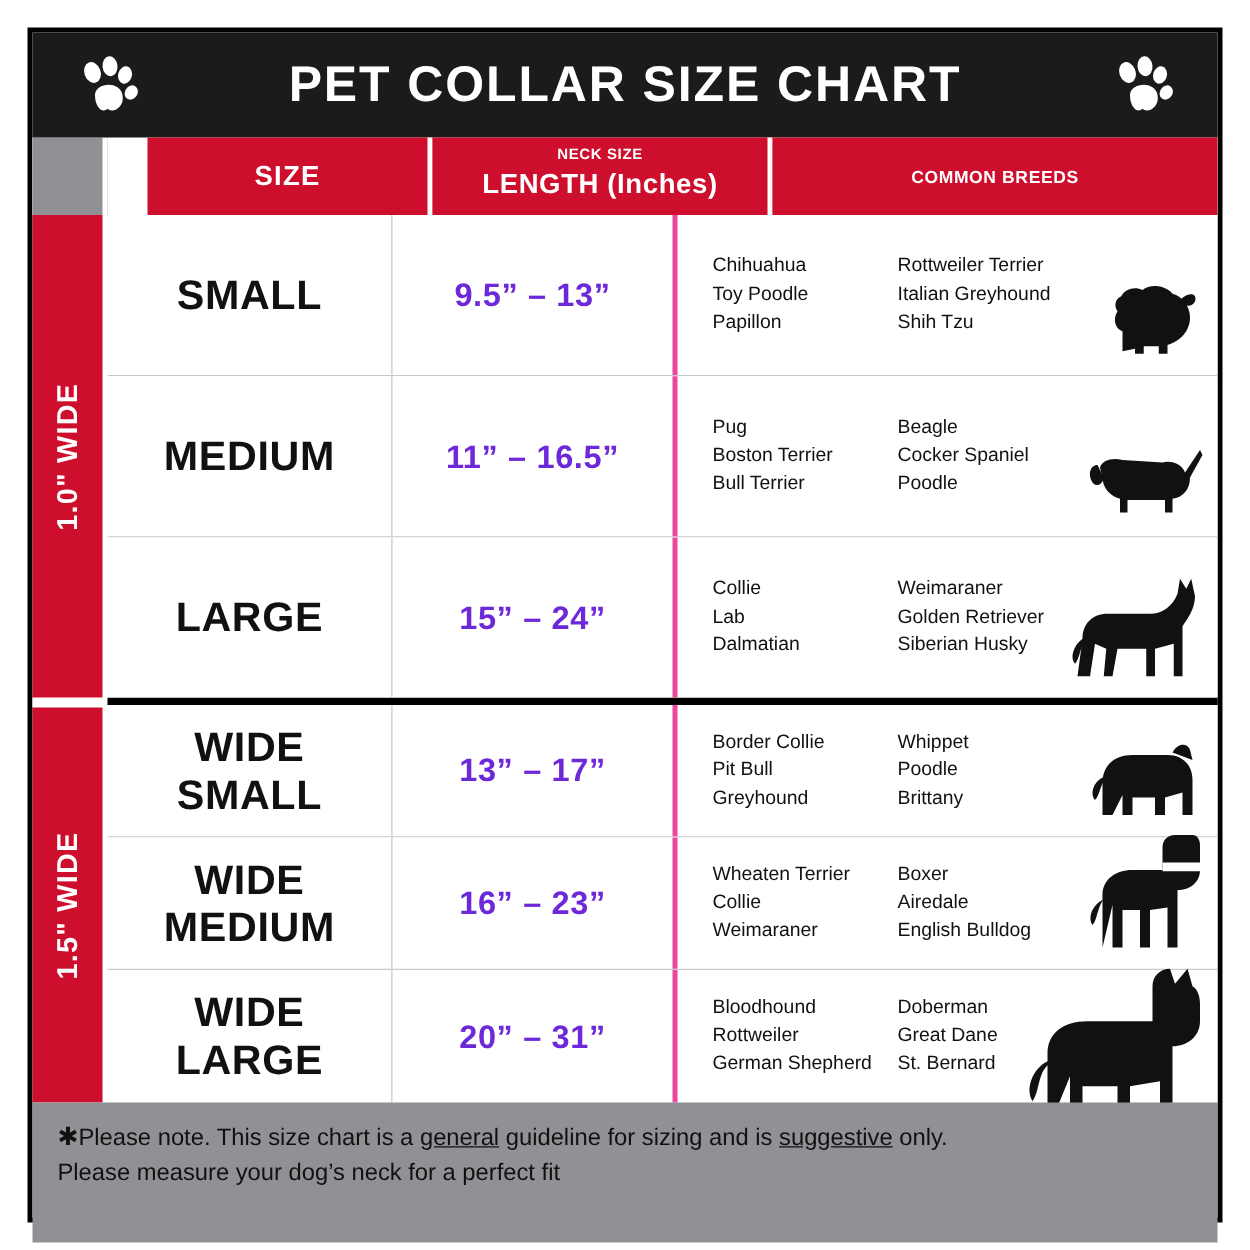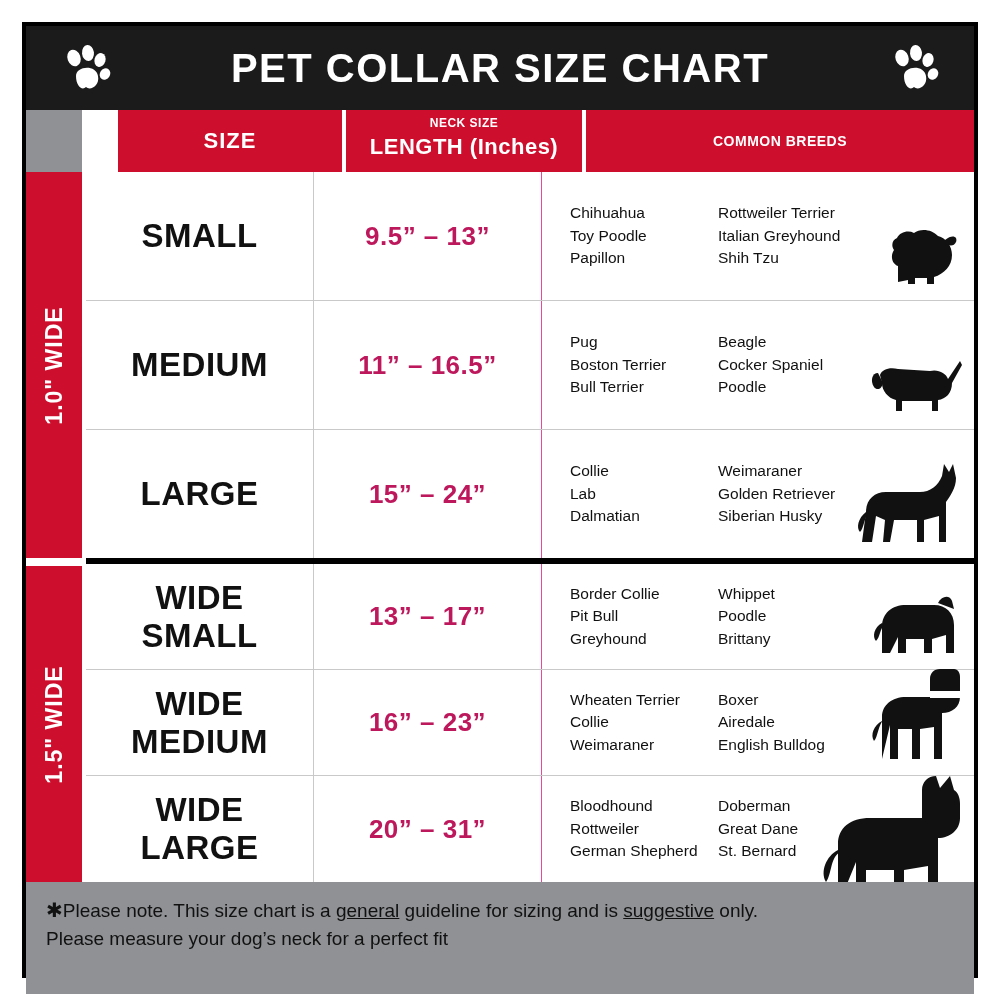--- a/index.html
+++ b/index.html
@@ -74,21 +74,21 @@
     display: flex;
     align-items: center;
     justify-content: center;
     font-weight: bold;
     position: relative;
     border-right: 4px solid #ffffff;
     box-sizing: border-box;
   }
   .ch-cell:last-child { border-right: none; }
   .ch-size { width: 228px; flex: none; font-size: 22px; letter-spacing: 1px; margin-left: 32px;}
-  .ch-length { width: 240px; flex: none; }
+  .ch-length { width: 272px; flex: none; }
   .ch-breeds { flex: 1 1 auto; font-size: 14px; letter-spacing: 0.5px; text-align: center;}
   .ch-length .sup {
     position: absolute;
     top: 6px;
     left: 0;
     right: 0;
     text-align: center;
     font-size: 12px;
     font-weight: bold;
     letter-spacing: 0.5px;
@@ -167,23 +167,23 @@
     box-sizing: border-box;
   }
   .cell-length {
     width: 228px;
     flex: none;
     display: flex;
     align-items: center;
     justify-content: center;
     font-size: 26px;
     font-weight: bold;
-    color: #be185d;
+    color: #6d28d9;
     letter-spacing: 0.5px;
-    border-right: 1px solid #ec4899;
+    border-right: 4px solid #ec4899;
     box-sizing: border-box;
   }
   .cell-breeds {
     flex: 1 1 auto;
     position: relative;
     display: flex;
     align-items: center;
     padding-left: 28px;
     box-sizing: border-box;
   }

